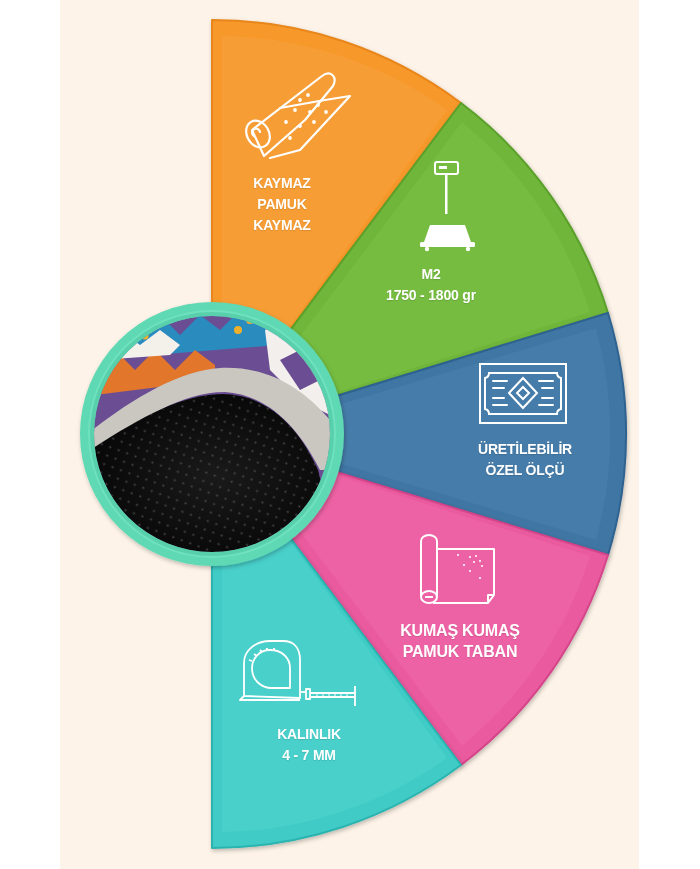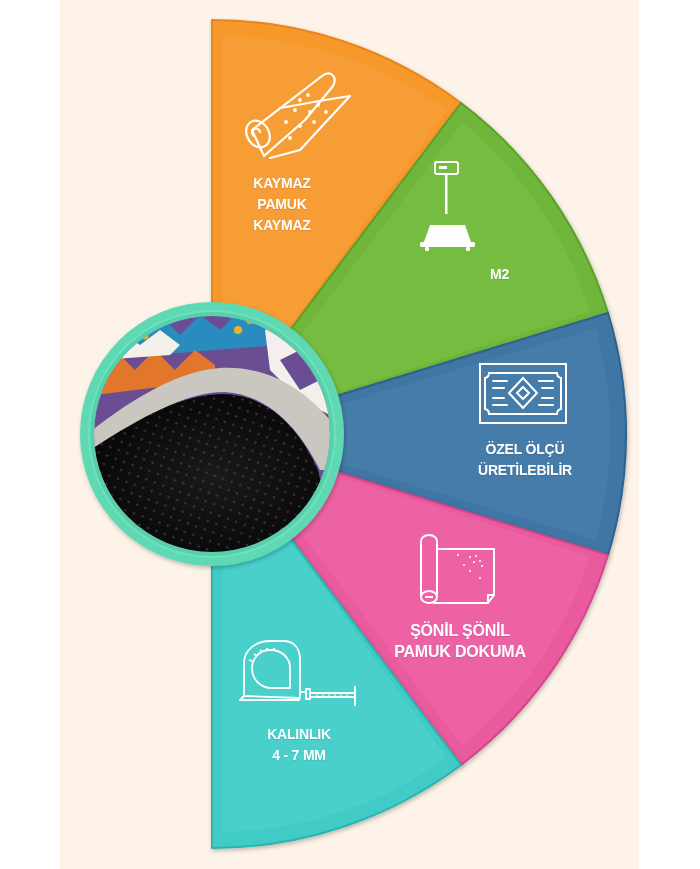--- a/index.html
+++ b/index.html
@@ -159,30 +159,31 @@
     <path d="M316,695 h2 M322,695 h2 M328,695 h2 M334,695 h2 M340,695 h2 M346,695 h2" stroke-width="1"></path>
   </g>
 </svg>
 
 <div class="label" style="left:236px; top:173px; width:92px;">
   <span>KAYMAZ</span>
   <span>PAMUK</span>
   <span>KAYMAZ</span>
 </div>
 
-<div class="label" style="left:379px; top:264px; width:130px;text-align:right;">
+<div class="label" style="left:366px; top:264px; width:130px;">
   <span>M2</span>
+  <span>1750 - 1800 gr</span>
 </div>
 
 <div class="label" style="left:455px; top:439px; width:140px;">
+  <span>ÜRETİLEBİLİR</span>
   <span>ÖZEL ÖLÇÜ</span>
-  <span>ÜRETİLEBİLİR</span>
 </div>
 
 <div class="label" style="left:385px; top:620px; width:150px; font-size:16px;">
-  <span>ŞÖNİL ŞÖNİL</span>
-  <span>PAMUK DOKUMA</span>
+  <span>KUMAŞ KUMAŞ</span>
+  <span>PAMUK TABAN</span>
 </div>
 
-<div class="label" style="left:249px; top:724px; width:100px;">
+<div class="label" style="left:259px; top:724px; width:100px;">
   <span>KALINLIK</span>
   <span>4 - 7 MM</span>
 </div>
 
 </body></html>

